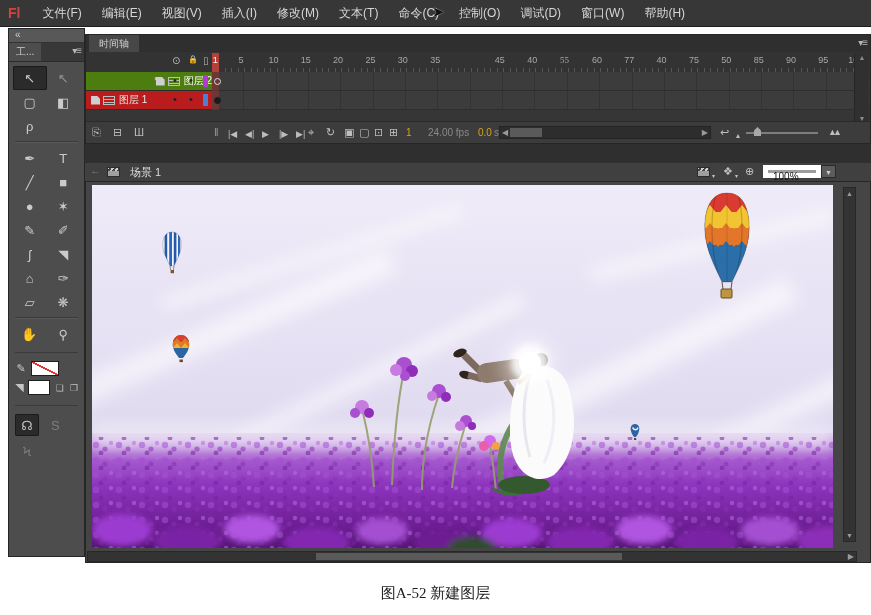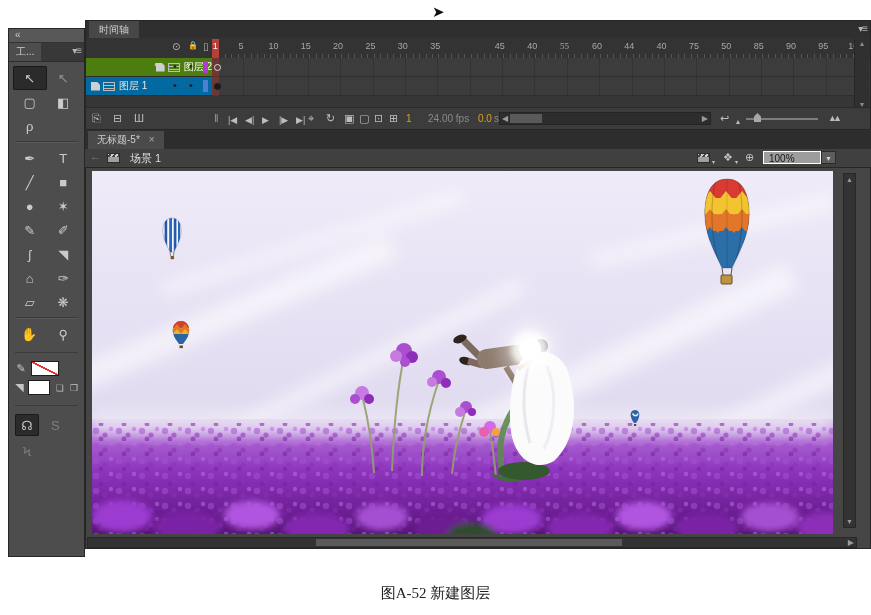--- a/index.html
+++ b/index.html
@@ -33,38 +33,38 @@
   .swatch-box{width:26px;height:13px;background:#fff;border:1px solid #1e1e1e;}
   .swatch-box.none{background:linear-gradient(to top right,#fff 46%,#e03535 47%,#e03535 53%,#fff 54%);}
   .mini{color:#c5c5c5;font-size:9px;margin-left:2px;}
   .opts-box{margin:8px 6px 0 6px;border-top:1px solid #3a3a3a;padding-top:8px;}
   .opt-btn{width:24px;height:22px;display:inline-flex;align-items:center;justify-content:center;
            color:#c5c5c5;font-size:13px;border-radius:2px;}
   .opt-btn.sel{background:#2b2b2b;box-shadow:inset 0 0 0 1px #1a1a1a;}
   .opt-btn.dim{opacity:.4;}
 
   
-  .rightarea{position:absolute;left:85px;top:20px;width:786px;height:529px;background:#2f2f2f;}
+  .rightarea{position:absolute;left:85px;top:34px;width:786px;height:529px;background:#2f2f2f;}
 
   
   .timeline{position:absolute;left:0;top:0;width:786px;height:110px;background:#383838;border:1px solid #262626;box-sizing:border-box;}
   .tl-tabs{position:absolute;left:0;top:0;width:100%;height:17px;background:#2f2f2f;border-bottom:1px solid #262626;}
   .tl-tab{position:absolute;left:3px;top:0;height:17px;background:#474747;color:#cfcfcf;font-size:10px;line-height:17px;padding:0 10px;}
   .tl-header{position:absolute;left:0;top:17px;width:100%;height:20px;background:#333;border-bottom:1px solid #2a2a2a;}
   .hdr-icon{position:absolute;top:3px;color:#b8b8b8;font-size:10px;}
   .ruler{position:absolute;left:126px;top:0;right:16px;height:20px;overflow:hidden;background:#333;}
   .rlabel{position:absolute;top:3px;transform:translateX(-50%);color:#a8a8a8;font-size:9px;}
   .rlabel.ph{color:#fff;z-index:3;}
   .ruler-ticks{position:absolute;left:126px;right:16px;bottom:0;height:4px;
      background:repeating-linear-gradient(90deg,#555 0 1px,transparent 1px 6.47px);}
   .playhead-top{position:absolute;left:126px;top:18px;width:7px;height:19px;background:#b5403a;z-index:2;}
   .playhead-col{position:absolute;left:126px;top:37px;width:7px;height:38px;background:rgba(165,50,45,.45);z-index:2;}
   .tl-rows{position:absolute;left:0;top:37px;width:100%;}
   .tl-row{height:19px;display:flex;position:relative;border-bottom:1px solid #2e2e2e;box-sizing:border-box;}
-  .row-name{width:126px;display:flex;align-items:center;gap:3px;background:#0369a1;padding-left:5px;box-sizing:border-box;}
+  .row-name{width:126px;display:flex;align-items:center;gap:3px;background:#b91c1c;padding-left:5px;box-sizing:border-box;}
   .tl-row.sel .row-name{background:#4d7c0f;justify-content:flex-end;}
   .page-ic{width:9px;height:9px;background:#cfcfcf;clip-path:polygon(0 0,65% 0,100% 35%,100% 100%,0 100%);}
   .type-ic{width:12px;height:9px;border:1px solid #bdbdbd;box-sizing:border-box;
            background:linear-gradient(#0000 0 2px,#bdbdbd 2px 3px,#0000 3px 5px,#bdbdbd 5px 6px,#0000 6px);}
   .lname{color:#e8e8e8;font-size:10px;flex:0 0 auto;margin-left:1px;}
   .tl-row.sel .lname{color:#fff;}
   .lpencil{color:#f0ead0;font-size:10px;position:absolute;left:68px;top:3px;}
   .ldot{position:absolute;font-size:11px;color:#1d1d1d;top:2px;}
   .tl-row.sel .ldot{color:#2a2a1a;}
   .lswatch{position:absolute;left:117px;top:3px;width:5px;height:12px;}
@@ -94,21 +94,21 @@
            line-height:18px;padding:0 9px;display:flex;gap:9px;align-items:center;}
   .doc-close{color:#a9a9a9;font-size:10px;}
   .editbar{position:absolute;left:0;top:129px;width:786px;height:18px;background:#404040;border-bottom:1px solid #2a2a2a;}
   .eb-back{position:absolute;left:5px;top:1px;color:#7d7d7d;font-size:11px;}
   .clapper{position:absolute;width:13px;height:10px;background:#9f9f9f;border:1px solid #2c2c2c;box-sizing:border-box;}
   .clapper::before{content:"";position:absolute;left:0;top:0;width:100%;height:3px;
       background:repeating-linear-gradient(-60deg,#444 0 2px,#cecece 2px 4px);}
   .eb-scene{position:absolute;left:45px;top:2px;color:#dcdcdc;font-size:11px;}
   .eb-ic{position:absolute;top:2px;color:#c2c2c2;font-size:11px;}
   .eb-caret{position:absolute;top:9px;color:#c2c2c2;font-size:6px;}
-  .zoombox{position:absolute;left:678px;top:2px;width:58px;height:13px;background:#9d9d9d;border:1px solid #ffffff;
+  .zoombox{position:absolute;left:678px;top:2px;width:58px;height:13px;background:#9d9d9d;border:5px solid #ffffff;
            color:#151515;font-size:10px;line-height:13px;padding-left:5px;box-sizing:border-box;}
   .zoombtn{position:absolute;left:736px;top:2px;width:15px;height:13px;background:#5c5c5c;border:1px solid #2a2a2a;
            color:#cfcfcf;font-size:7px;text-align:center;line-height:13px;box-sizing:border-box;}
 
   
   .stage{position:absolute;left:0;top:147px;width:786px;height:382px;background:#454545;border:1px solid #262626;box-sizing:border-box;}
   .canvas{position:absolute;left:6px;top:3px;width:741px;height:363px;overflow:hidden;background:#e7e2f3;}
   .canvas svg{display:block;}
   .stage-vscroll{position:absolute;left:757px;top:5px;width:13px;height:355px;background:#333;border:1px solid #282828;box-sizing:border-box;}
   .stage-vscroll .arr{position:absolute;left:0;width:100%;text-align:center;color:#9a9a9a;font-size:7px;}
@@ -117,20 +117,36 @@
 
   
   .caption{position:absolute;left:0;top:584px;width:871px;text-align:center;
            font-family:"Liberation Serif","DejaVu Serif",serif;font-size:15px;color:#222;}
 </style>
 </head>
 <body>
 
 <div class="app">
 
+  <div class="menubar">
+    <span class="fl-logo">Fl</span>
+    <span style="display:flex;">
+        <span class="menu-item">文件(F)</span>
+        <span class="menu-item">编辑(E)</span>
+        <span class="menu-item">视图(V)</span>
+        <span class="menu-item">插入(I)</span>
+        <span class="menu-item">修改(M)</span>
+        <span class="menu-item">文本(T)</span>
+        <span class="menu-item">命令(C)</span>
+        <span class="menu-item">控制(O)</span>
+        <span class="menu-item">调试(D)</span>
+        <span class="menu-item">窗口(W)</span>
+        <span class="menu-item">帮助(H)</span>
+      </span>
+  </div>
   <div class="cursor">➤</div>
 
   <div class="tools">
     <div class="tools-top">«</div>
     <div class="tools-tabrow">
       <span class="tools-tab">工...</span>
       <span class="pmenu">▾≡</span>
     </div>
     <div class="tool-grid">
         <div class="tool sel">
@@ -249,21 +265,21 @@
             <span class="rlabel" style="left: 93.78px;">15</span>
             <span class="rlabel" style="left: 126.13px;">20</span>
             <span class="rlabel" style="left: 158.48px;">25</span>
             <span class="rlabel" style="left: 190.83px;">30</span>
             <span class="rlabel" style="left: 223.18px;">35</span>
             <span class="rlabel" style="left: 255.53px; margin-top: 27px;">40</span>
             <span class="rlabel" style="left: 287.88px;">45</span>
             <span class="rlabel" style="left: 320.23px;">40</span>
             <span class="rlabel" style="left: 352.58px; font-family: Liberation Serif, serif;">55</span>
             <span class="rlabel" style="left: 384.93px;">60</span>
-            <span class="rlabel" style="left: 417.28px;">44</span>
+            <span class="rlabel" style="left: 417.28px;">77</span>
             <span class="rlabel" style="left: 449.63px;">40</span>
             <span class="rlabel" style="left: 481.98px;">75</span>
             <span class="rlabel" style="left: 514.33px;">50</span>
             <span class="rlabel" style="left: 546.68px;">85</span>
             <span class="rlabel" style="left: 579.03px;">90</span>
             <span class="rlabel" style="left: 611.38px;">95</span>
             <span class="rlabel" style="left: 643.73px;">100</span>
           </div>
         <div class="ruler-ticks"></div>
       </div>
@@ -318,26 +334,20 @@
           <span class="sb-arr" style="right:2px;">▶</span>
         </span>
         <span class="tb-ic" style="left:634px;"><span>↩</span></span>
         <span class="tb-ic" style="left:650px;font-size:8px;top:6px;"><span>▴</span></span>
         <span class="zoom-track"></span>
         <span class="zoom-knob"></span>
         <span class="tb-ic mounts" style="left:742px;font-size:9px;"><span>▲▲</span></span>
       </div>
     </div>
 
-    <div class="doc-tabs">
-      <span class="doc-tab">
-        <span>无标题-5*</span>
-        <span class="doc-close">×</span>
-      </span>
-    </div>
 
     <div class="editbar">
       <span class="eb-back">←</span>
       <span class="clapper" style="left:22px;top:4px;"></span>
       <span class="eb-scene">场景 1</span>
       <span class="clapper" style="left:612px;top:4px;"></span>
       <span class="eb-caret" style="left:627px;">▾</span>
       <span class="eb-ic" style="left:638px;"><span>❖</span></span>
       <span class="eb-caret" style="left:650px;">▾</span>
       <span class="eb-ic" style="left:660px;"><span>⊕</span></span>

